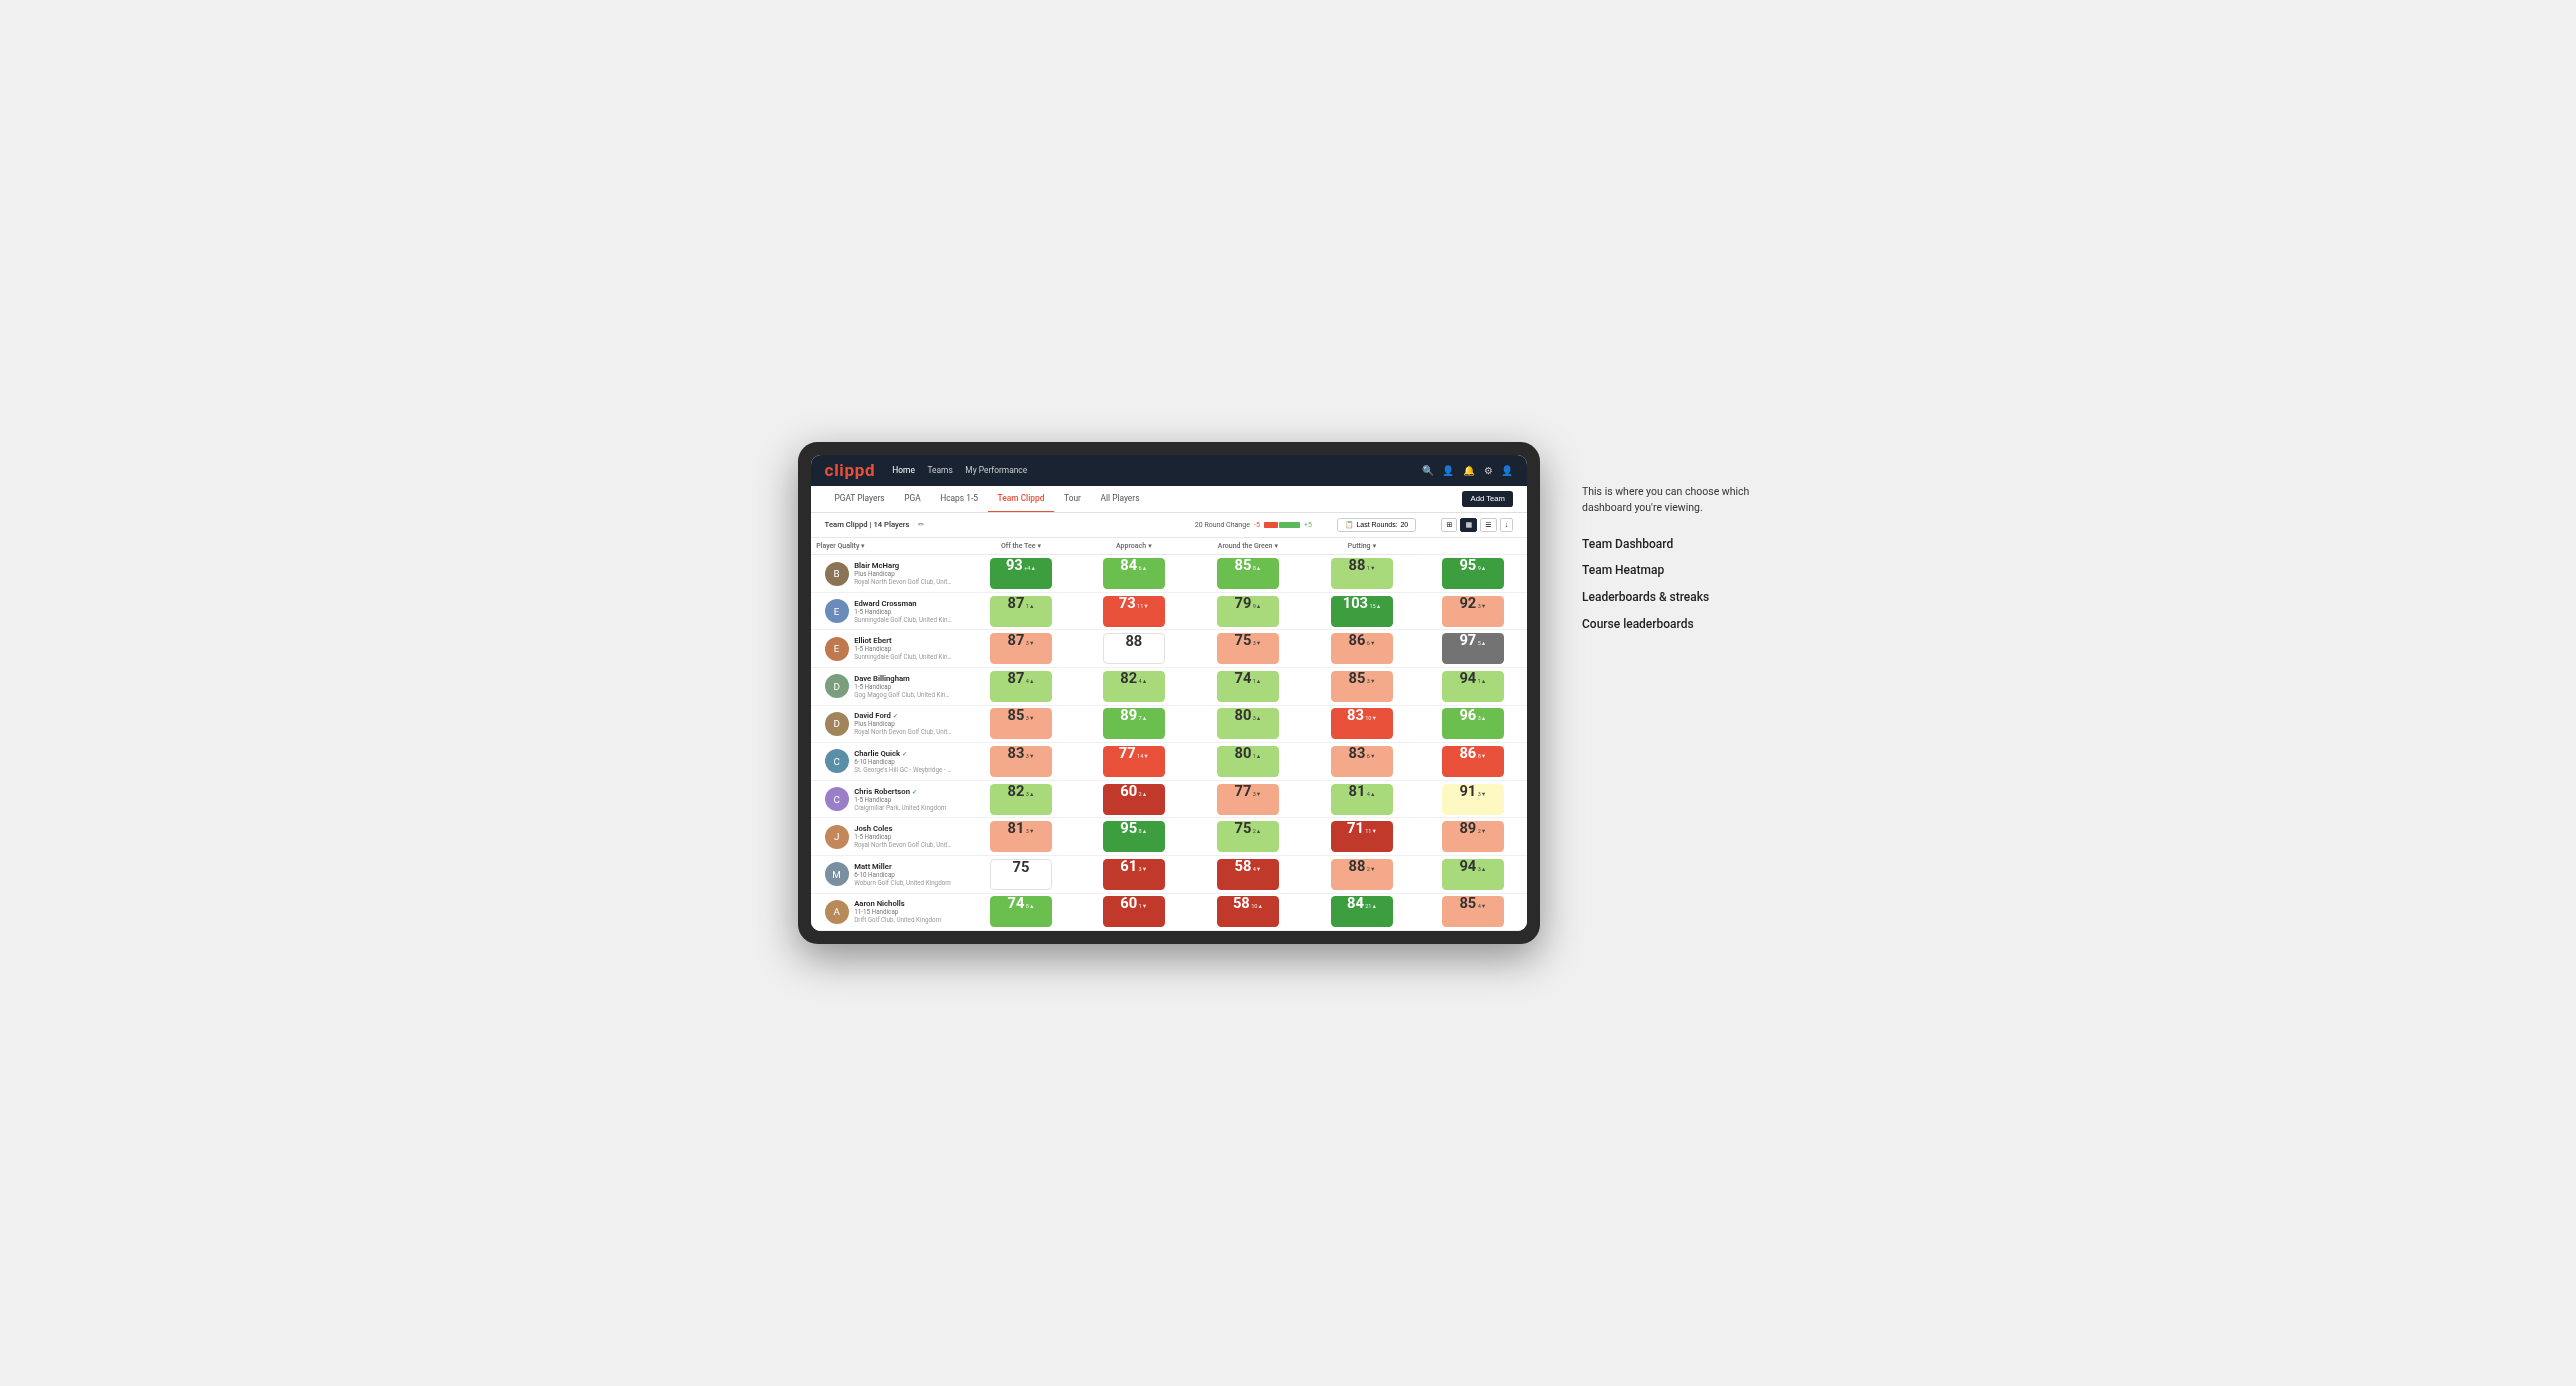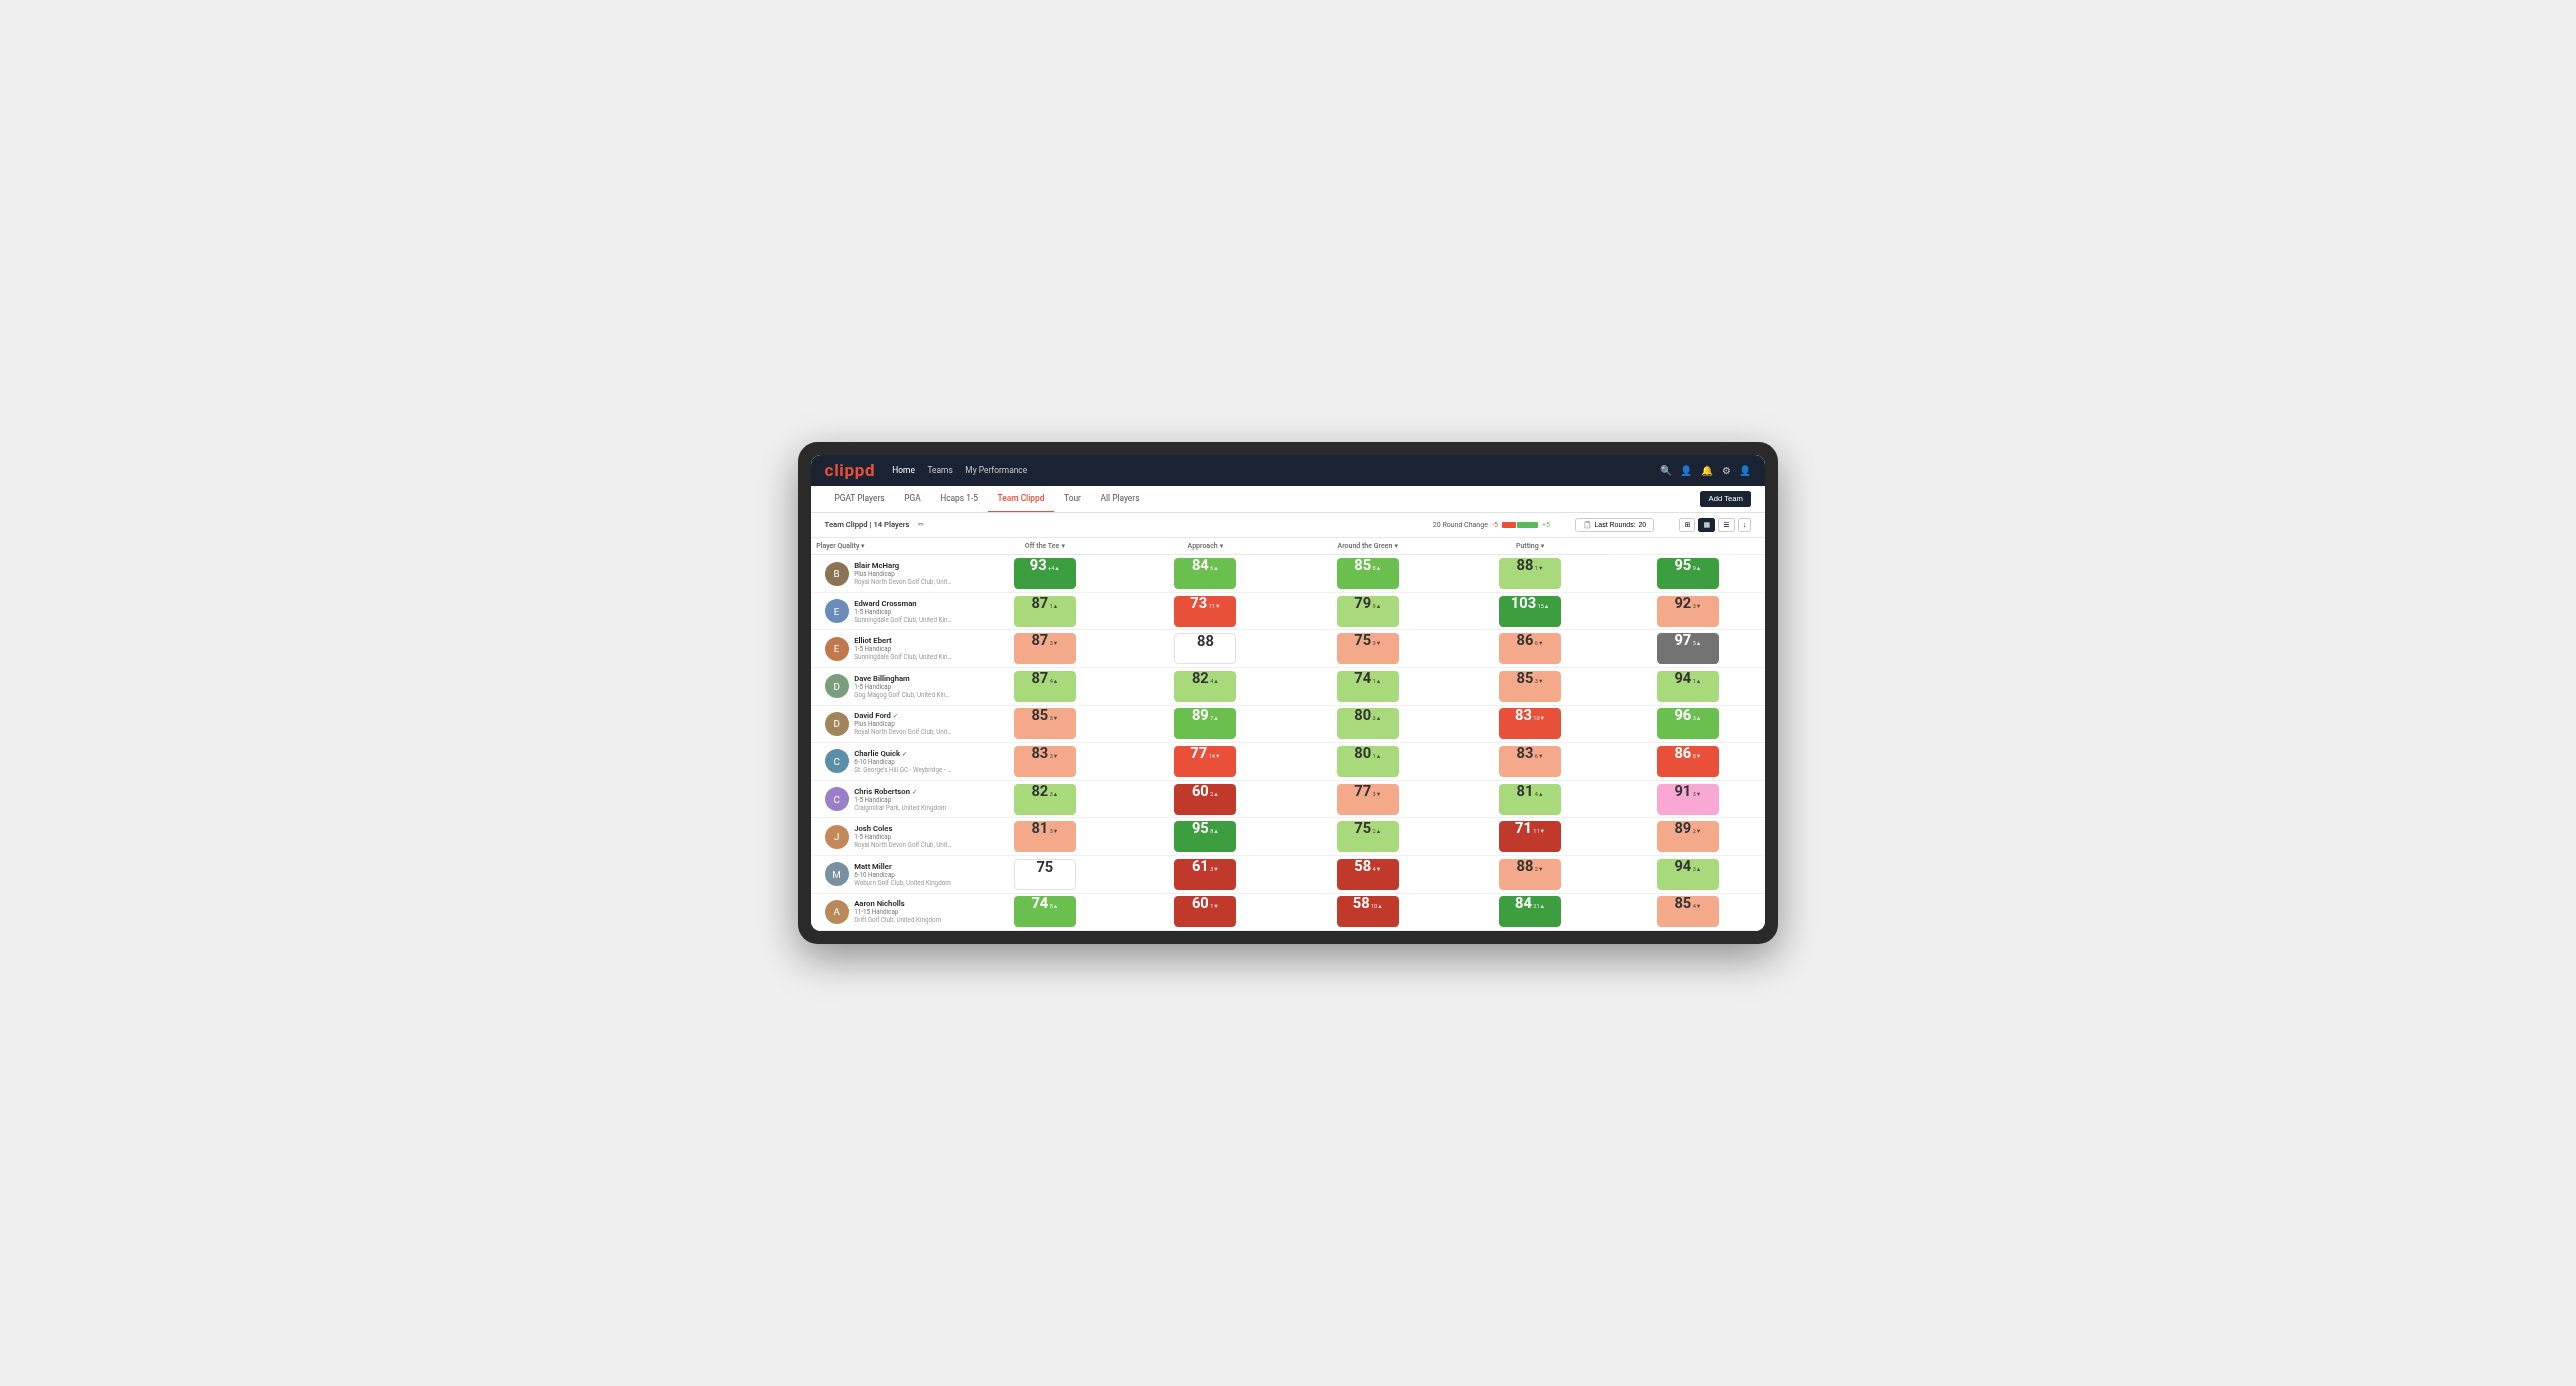--- a/index.html
+++ b/index.html
@@ -689,21 +689,21 @@
           <span style="font-size:5.6px;opacity:0.85">3▼</span>
         </div>
       </td>
                 <td class="score-cell">
         <div class="score-box" style="background:#a8d97a;color:#333;">
           <span style="font-size:14.7px;font-weight:700;line-height:1">81</span>
           <span style="font-size:5.6px;opacity:0.85">4▲</span>
         </div>
       </td>
                 <td class="score-cell">
-        <div class="score-box" style="background:#f9a8d4;color:#333;">
+        <div class="score-box" style="background:#fef9c3;color:#333;">
           <span style="font-size:14.7px;font-weight:700;line-height:1">91</span>
           <span style="font-size:5.6px;opacity:0.85">3▼</span>
         </div>
       </td>
               </tr>
               <tr>
                 <td>
       <div class="player-cell">
         <div class="avatar" style="background:#c4875a">
           J
@@ -834,14 +834,23 @@
         </div>
       </td>
               </tr>
             </tbody>
         </table>
       </div>
 
     </div>
   </div>
 
+  <div class="annotations-panel">
+    <p class="annotation-text">This is where you can choose which dashboard you're viewing.</p>
+    <div class="dashboard-options">
+      <div class="dashboard-option">Team Dashboard</div>
+      <div class="dashboard-option">Team Heatmap</div>
+      <div class="dashboard-option">Leaderboards &amp; streaks</div>
+      <div class="dashboard-option">Course leaderboards</div>
+    </div>
+  </div>
 </div>
 
 
 </body></html>

